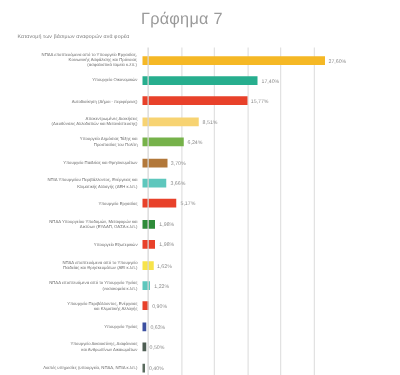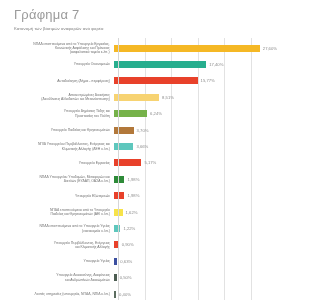--- a/index.html
+++ b/index.html
@@ -19,20 +19,21 @@
   .head{
     padding:8px 0 0 14px;
   }
   .title{
     font-size:13px;
     font-weight:400;
     color:#9a9a9a;
     letter-spacing:.2px;
     line-height:14px;
     margin:0;
+    text-align:center;
   }
   .subtitle{
     font-size:4.2px;
     color:#7d7d7d;
     margin:4px 0 0 0;
     line-height:6px;
     letter-spacing:.1px;
   }
 
   

